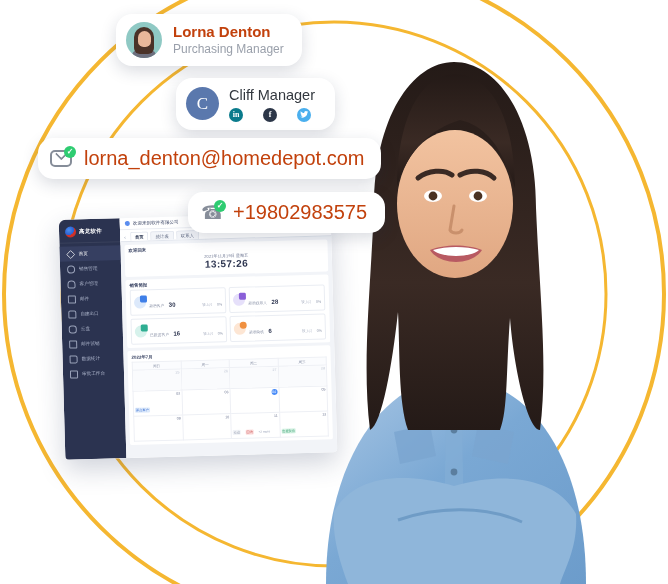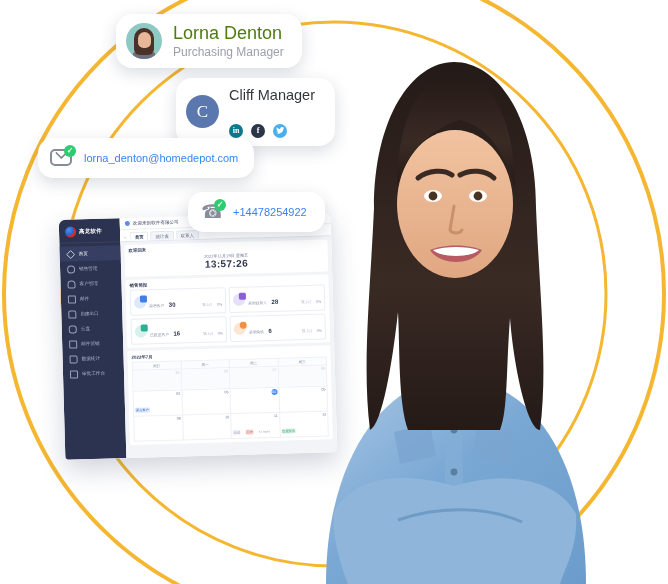--- a/index.html
+++ b/index.html
@@ -348,24 +348,25 @@
     border-radius: 7px 7px 6px 6px;
   }
   .av-body {
     position: absolute;
     left: 5px; bottom: -2px;
     width: 26px; height: 11px;
     background: #6d6f7e;
     border-radius: 9px 9px 0 0;
   }
   .person-name {
-    font-size: 18px;
-    color: #4d7c0f;
+    font-size: 15px;
+    color: #c2410c;
     line-height: 1.25;
     white-space: nowrap;
+    font-weight: bold;
   }
   .person-role {
     font-size: 12px;
     color: #9aa0ab;
     line-height: 1.3;
     white-space: nowrap;
   }
 
   #card-social {
     left: 176px; top: 78px;
@@ -386,22 +387,22 @@
     font-family: "Liberation Serif", serif;
   }
   .social-name {
     font-size: 14.5px;
     color: #33383f;
     line-height: 1.3;
     white-space: nowrap;
   }
   .social-icons {
     display: flex;
-    gap: 8px;
-    margin-top: 19px;
+    gap: 20px;
+    margin-top: 3px;
   }
   .sico {
     width: 14px; height: 14px;
     border-radius: 50%;
     display: flex;
     align-items: center;
     justify-content: center;
     color: #ffffff;
     font-size: 8px;
     font-weight: bold;
@@ -460,22 +461,22 @@
     width: 12px; height: 12px;
     border-radius: 50%;
     background: #2ecc71;
     color: #ffffff;
     font-size: 8px;
     line-height: 12px;
     text-align: center;
     font-weight: bold;
   }
   .contact-text {
-    font-size: 11px;
-    color: #3b82f6;
+    font-size: 20px;
+    color: #c2410c;
     white-space: nowrap;
   }
 
   
   .person-photo {
     position: absolute;
     left: 278px; top: 0;
     width: 330px; height: 584px;
     z-index: 4;
     pointer-events: none;
@@ -773,16 +774,16 @@
       <span class="check">✓</span>
     </span>
     <span class="contact-text">lorna_denton@homedepot.com</span>
   </div>
 
   <div class="fcard" id="card-phone">
     <span class="badge-ico">
       <span class="phone-glyph">☎</span>
       <span class="check">✓</span>
     </span>
-    <span class="contact-text">+14478254922</span>
+    <span class="contact-text">+19802983575</span>
   </div>
 
 </div>
 
 </body></html>

